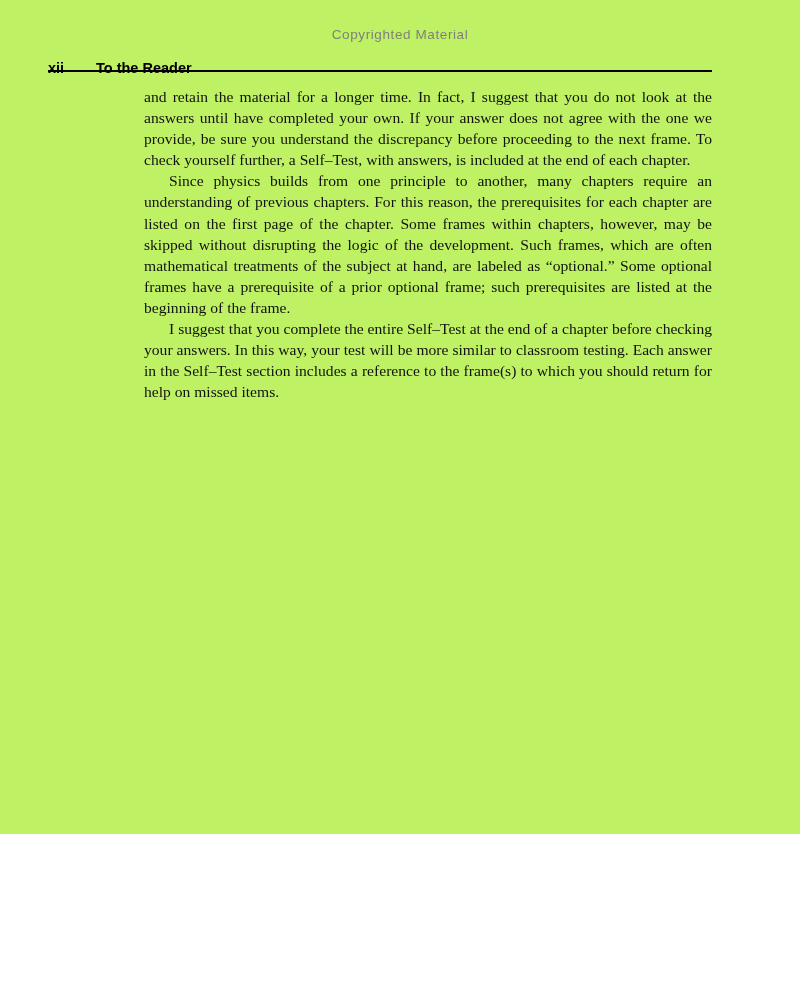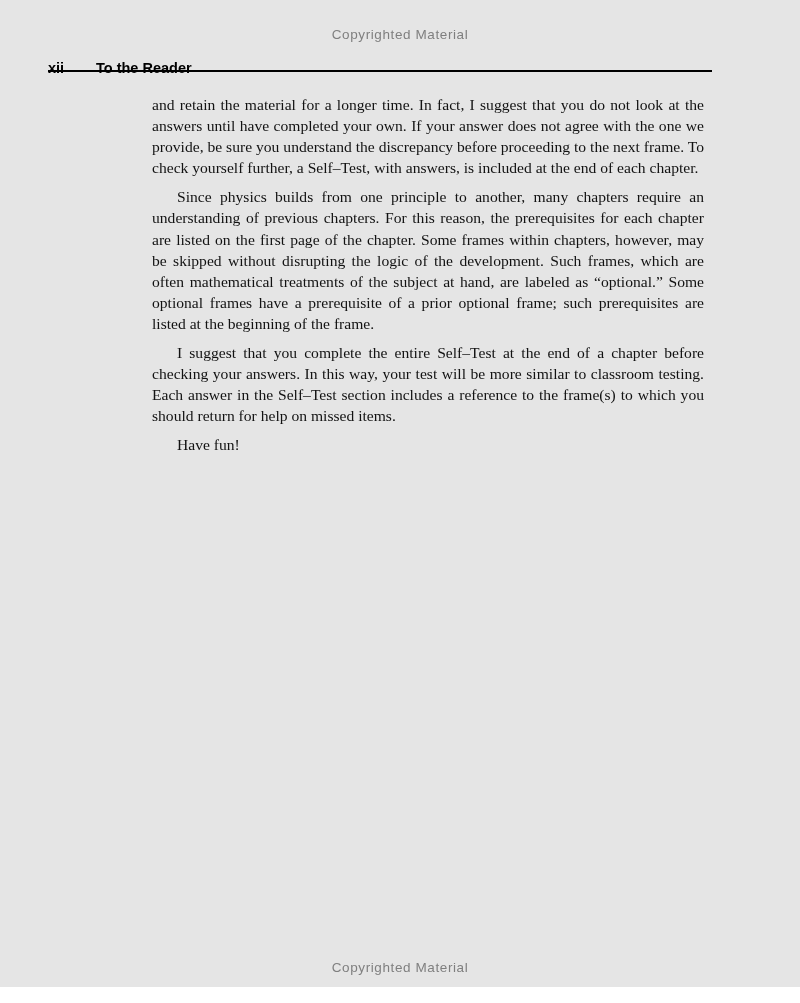--- a/index.html
+++ b/index.html
@@ -3,22 +3,22 @@
 <meta charset="utf-8">
 <style>
   html, body {
     margin: 0;
     padding: 0;
     background: #ffffff;
   }
   .page {
     position: relative;
     width: 800px;
-    height: 987px;
-    background: #e5e5e5;
+    height: 834px;
+    background: #bef264;
     overflow: hidden;
     font-family: "Liberation Serif", "DejaVu Serif", serif;
   }
 
   
   .watermark {
     position: absolute;
     left: 0;
     width: 800px;
     text-align: center;
@@ -67,21 +67,21 @@
     top: 86px;
     width: 568px;
     font-size: 15.6px;
     line-height: 21.1px;
     color: #121212;
     text-align: justify;
     text-justify: inter-word;
     -webkit-font-smoothing: antialiased;
   }
   .body-text p {
-    margin: 8px;
+    margin: 0;
     text-indent: 0;
   }
   .body-text p.indented {
     text-indent: 25px;
   }
   
 </style>
 </head>
 <body>
 
@@ -92,18 +92,17 @@
   <div class="running-head">
     <span class="folio">xii</span><span class="head-title">To the Reader</span>
   </div>
 
   <div class="head-rule"></div>
 
   <div class="body-text">
     <p>and retain the material for a longer time. In fact, I suggest that you do not look at the answers until have completed your own. If your answer does not agree with the one we provide, be sure you understand the discrepancy before proceeding to the next frame. To check yourself further, a Self–Test, with answers, is included at the end of each chapter.</p>
     <p class="indented">Since physics builds from one principle to another, many chapters require an understanding of previous chapters. For this reason, the prerequisites for each chapter are listed on the first page of the chapter. Some frames within chapters, however, may be skipped without disrupting the logic of the development. Such frames, which are often mathematical treatments of the subject at hand, are labeled as “optional.” Some optional frames have a prerequisite of a prior optional frame; such prerequisites are listed at the beginning of the frame.</p>
     <p class="indented">I suggest that you complete the entire Self–Test at the end of a chapter before checking your answers. In this way, your test will be more similar to classroom testing. Each answer in the Self–Test section includes a reference to the frame(s) to which you should return for help on missed items.</p>
-    <p class="indented">Have fun!</p>
   </div>
 
   <div class="watermark watermark-bottom">Copyrighted Material</div>
 
 </div>
 
 </body></html>

